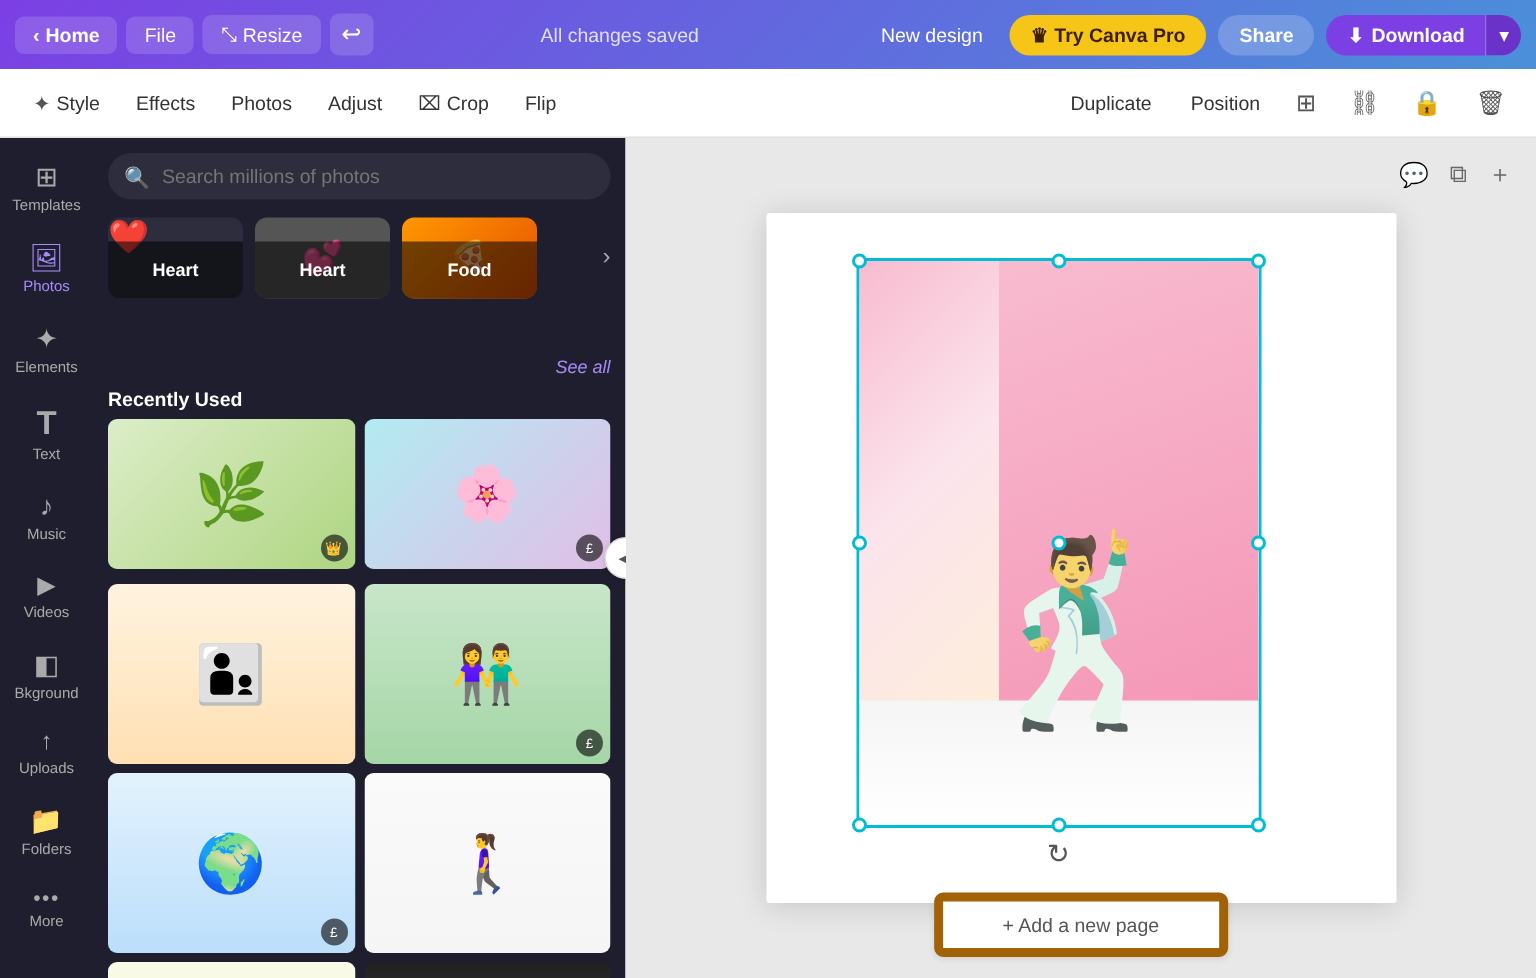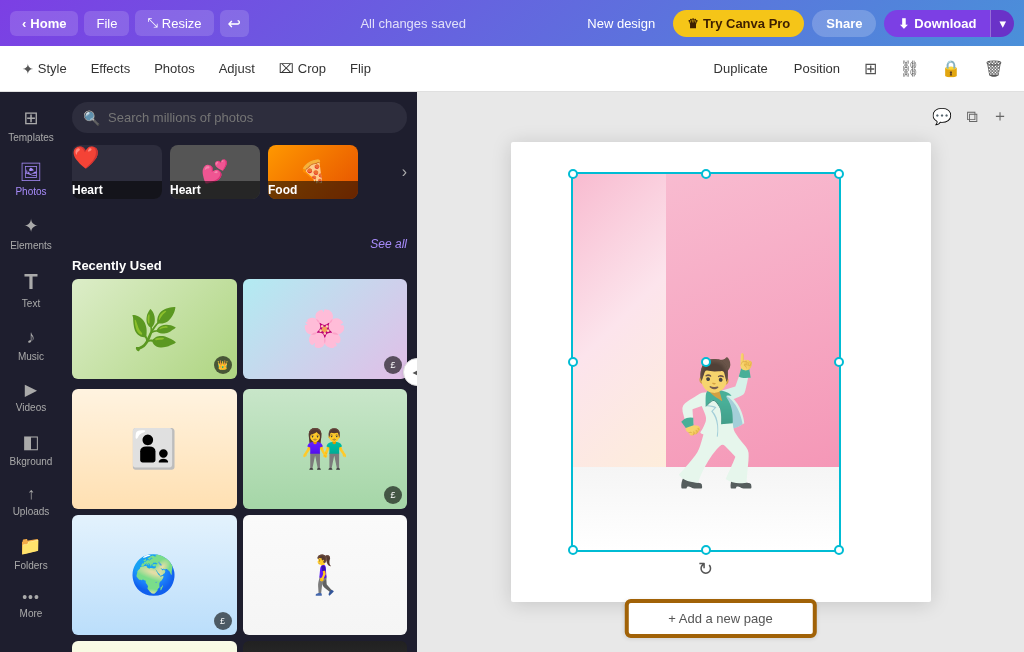--- a/index.html
+++ b/index.html
@@ -203,22 +203,22 @@
       width: 90px;
       height: 54px;
     }
     .cat-pill-label {
       position: absolute;
       bottom: 0; left: 0; right: 0;
       background: rgba(0,0,0,0.55);
       color: #fff;
       font-size: 12px;
       font-weight: 600;
-      text-align: left;
-      padding: 2px 0;
+      text-align: center;
+      padding: 12px 0;
     }
     .cat-arrow {
       background: transparent;
       border: none;
       color: #aaa;
       font-size: 16px;
       cursor: pointer;
       margin-left: auto;
       flex-shrink: 0;
     }
@@ -413,21 +413,21 @@
       font-size: 18px;
       cursor: pointer;
     }
 
     .add-page-btn {
       position: absolute;
       bottom: 14px;
       left: 50%;
       transform: translateX(-50%);
       background: #fff;
-      border: 4px solid #a16207;
+      border: 6px solid #a16207;
       border-radius: 6px;
       padding: 8px 40px;
       font-size: 13px;
       color: #555;
       cursor: pointer;
       white-space: nowrap;
       box-shadow: 0 1px 4px rgba(0,0,0,0.1);
     }
 
     

